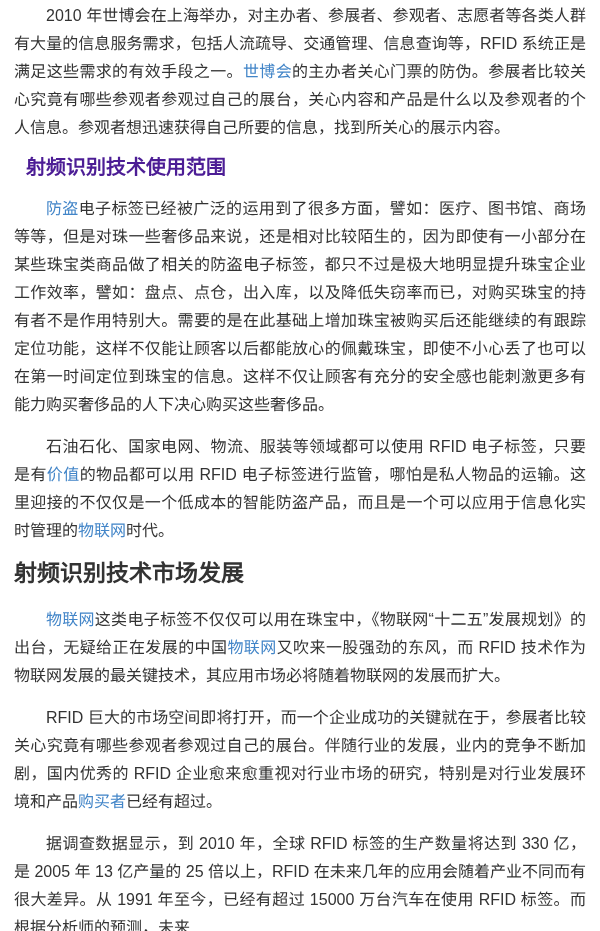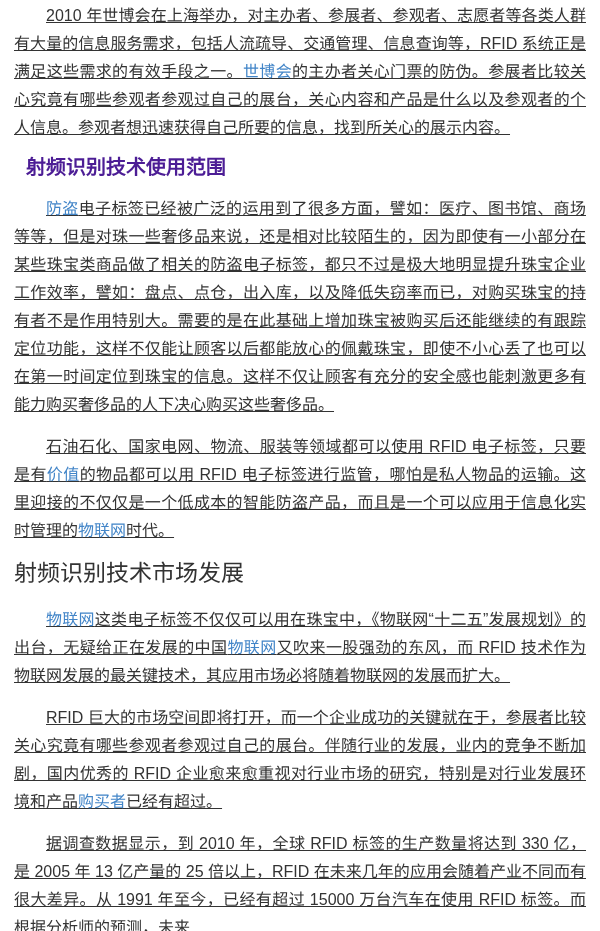--- a/index.html
+++ b/index.html
@@ -16,33 +16,32 @@
   main.article {
     padding: 2px 14px 6px 14px;
   }
   .article p {
     font-size: 16px;
     line-height: 28px;
     margin: 0 0 14px 0;
     text-align: justify;
     text-indent: 2em;
     word-break: break-all;
-    text-decoration: underline;
   }
   .article h3.section-heading {
     font-size: 20px;
     line-height: 23px;
     font-weight: bold;
     color: #4c1d95;
     margin: 4px 0 16px 12px;
   }
   .article h2.section-heading-large {
     font-size: 23px;
     line-height: 29px;
-    font-weight: normal;
+    font-weight: bold;
     color: #333333;
     margin: 10px 0 18px 0;
   }
   a.inline-link {
     color: #4285c8;
     text-decoration: none;
     cursor: pointer;
   }
 </style>
 </head>

